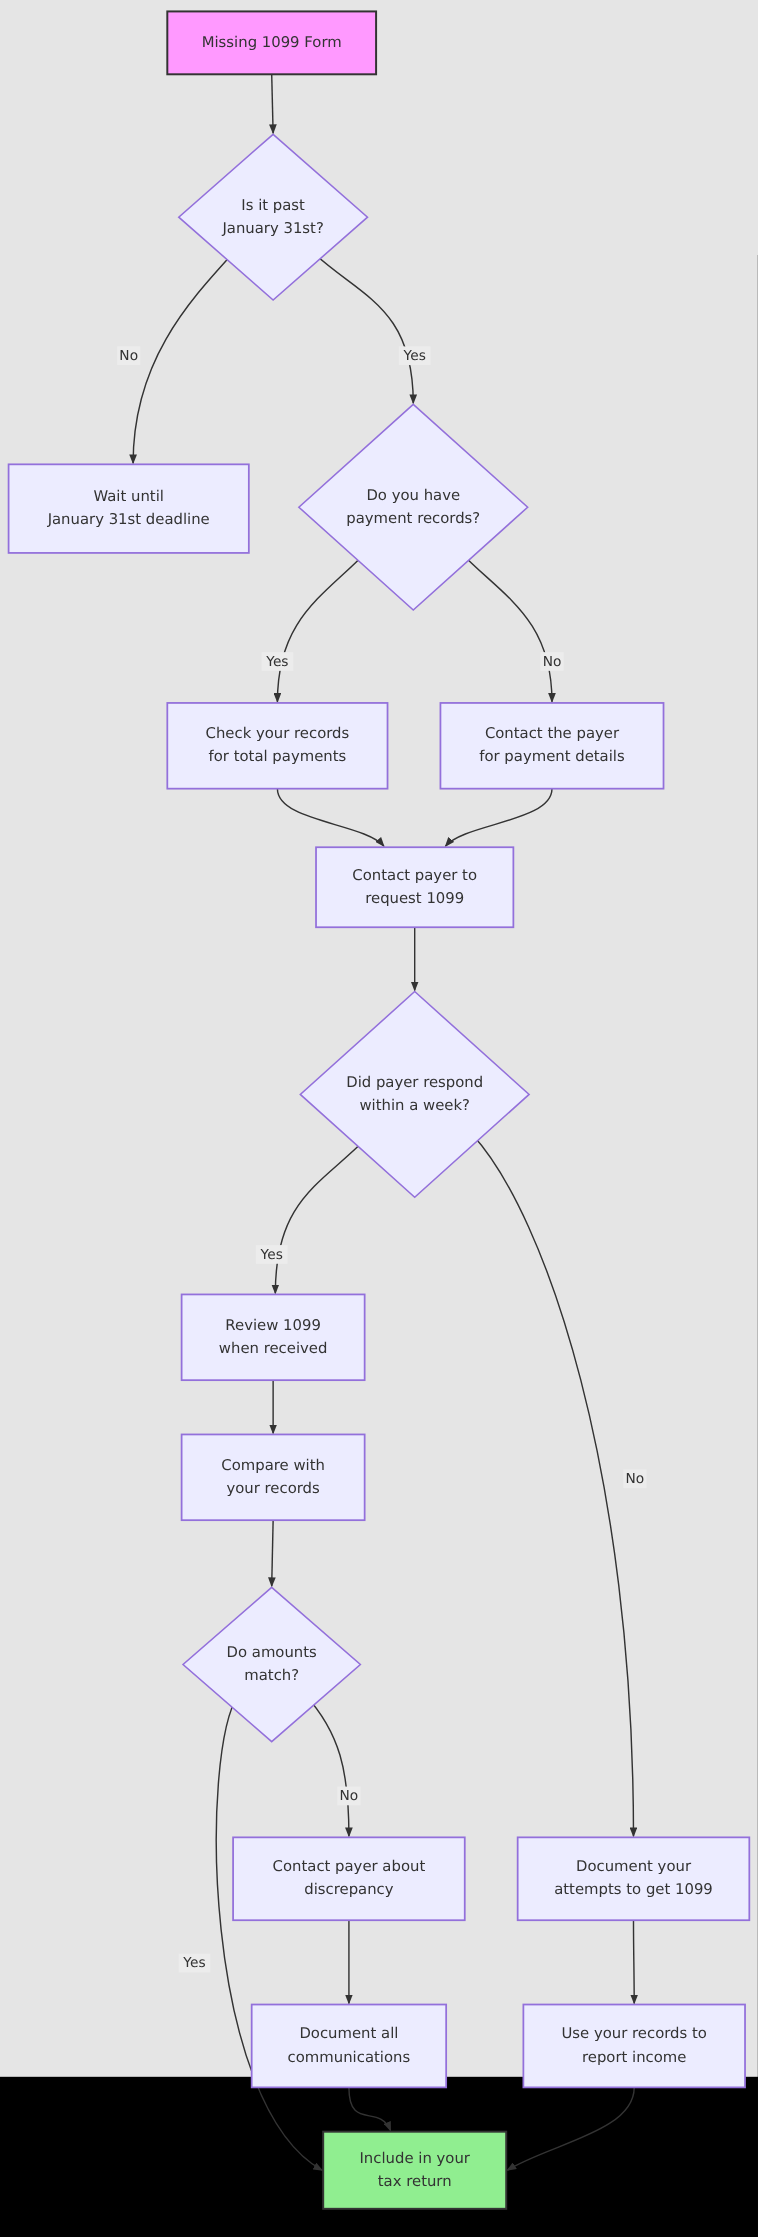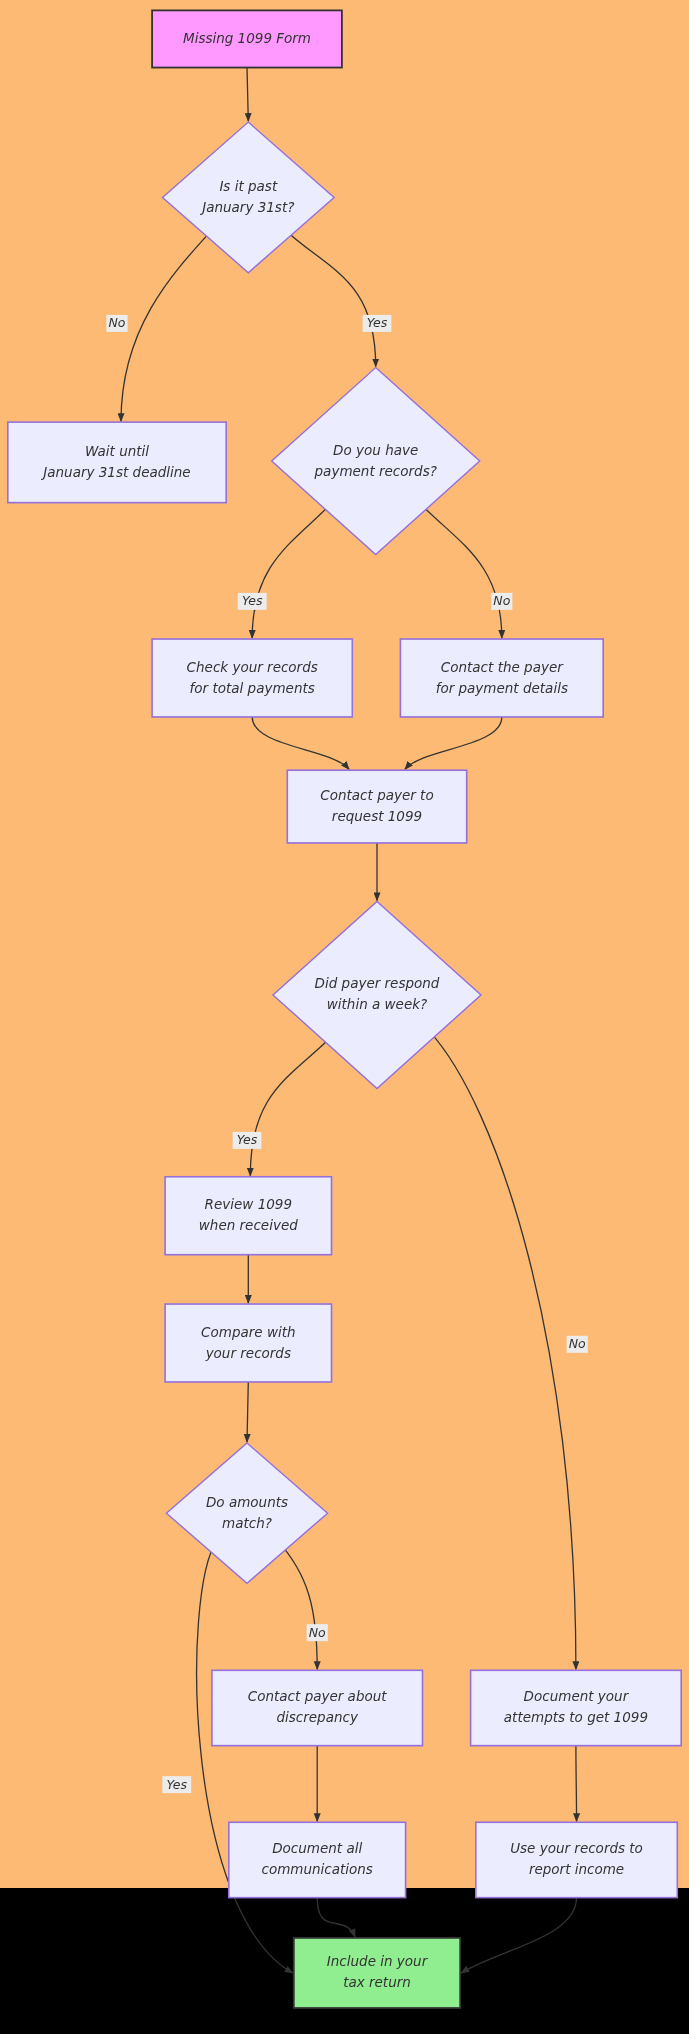--- a/index.html
+++ b/index.html
@@ -10,22 +10,21 @@
   body {
     width: 689px;
     height: 2034px;
     overflow: hidden;
     font-family: "DejaVu Sans", sans-serif;
   }
   #flowchart-root {
     position: relative;
     width: 689px;
     height: 1888px;
-    background: #fdba74;
-    font-style: italic;
+    background: #e5e5e5;
   }
   svg#flow-svg {
     display: block;
     width: 689px;
     height: 2034px;
   }
   .node-label {
     font-family: "DejaVu Sans", sans-serif;
     font-size: 13.5px;
     fill: #333333;

